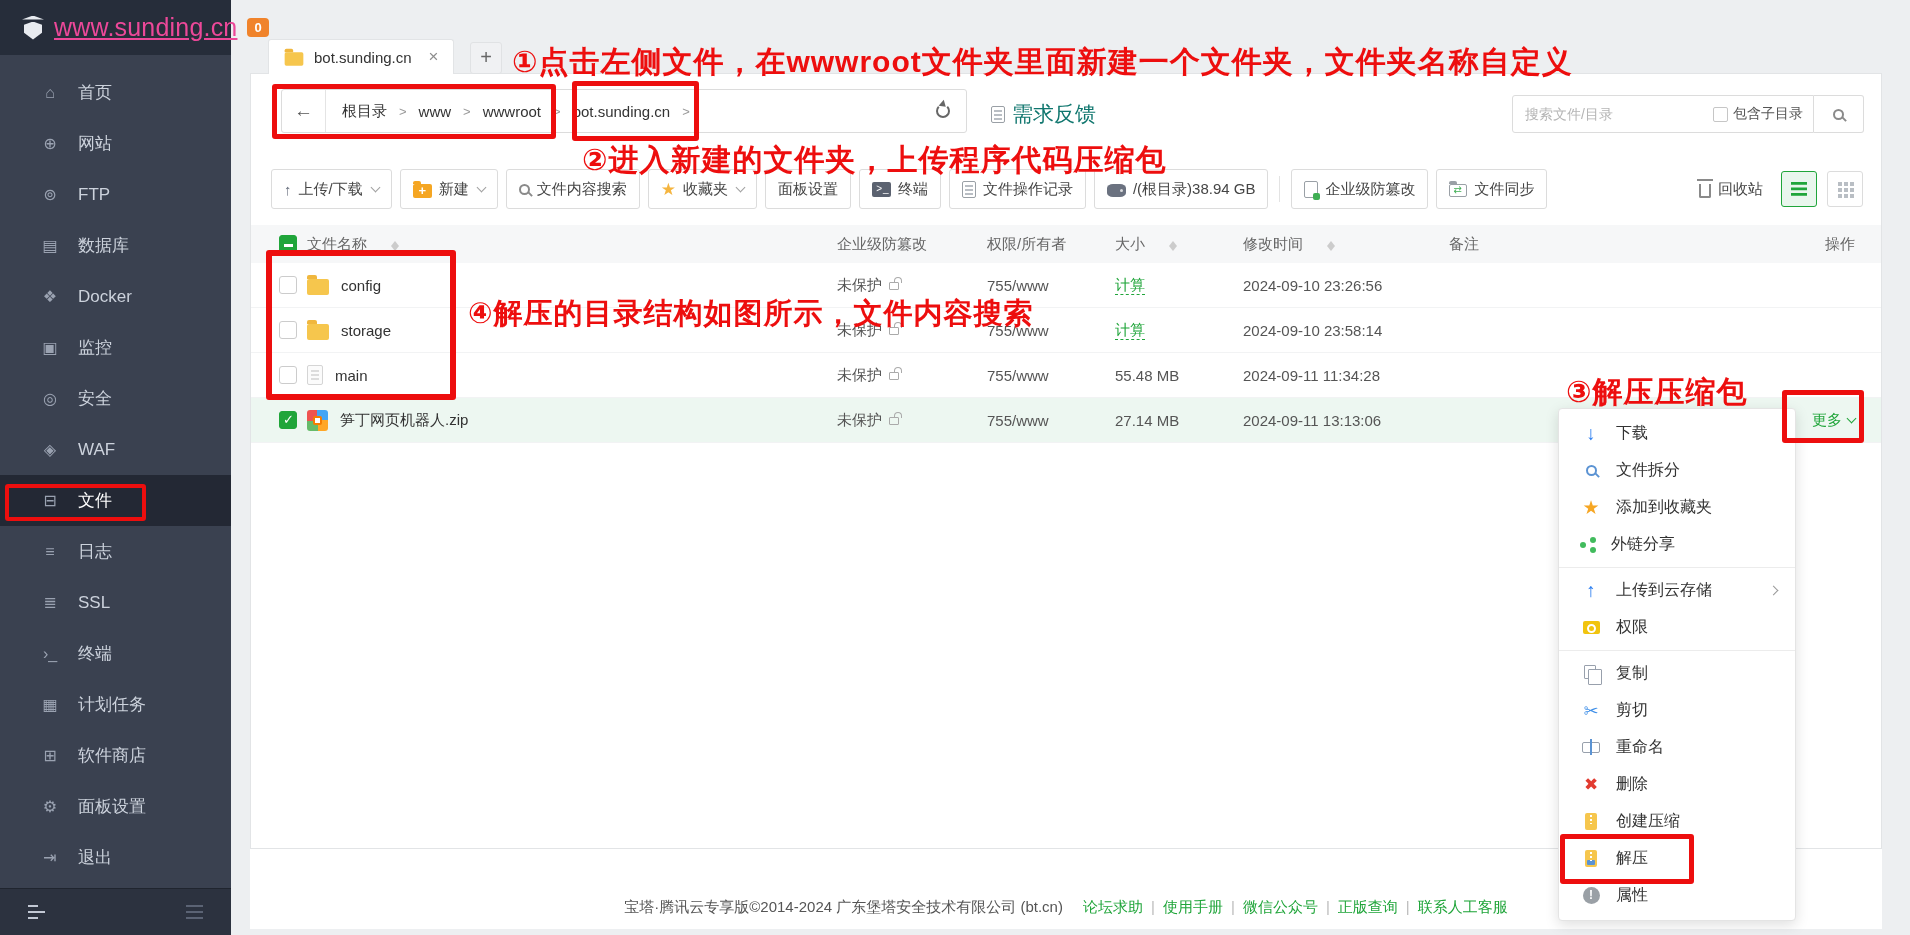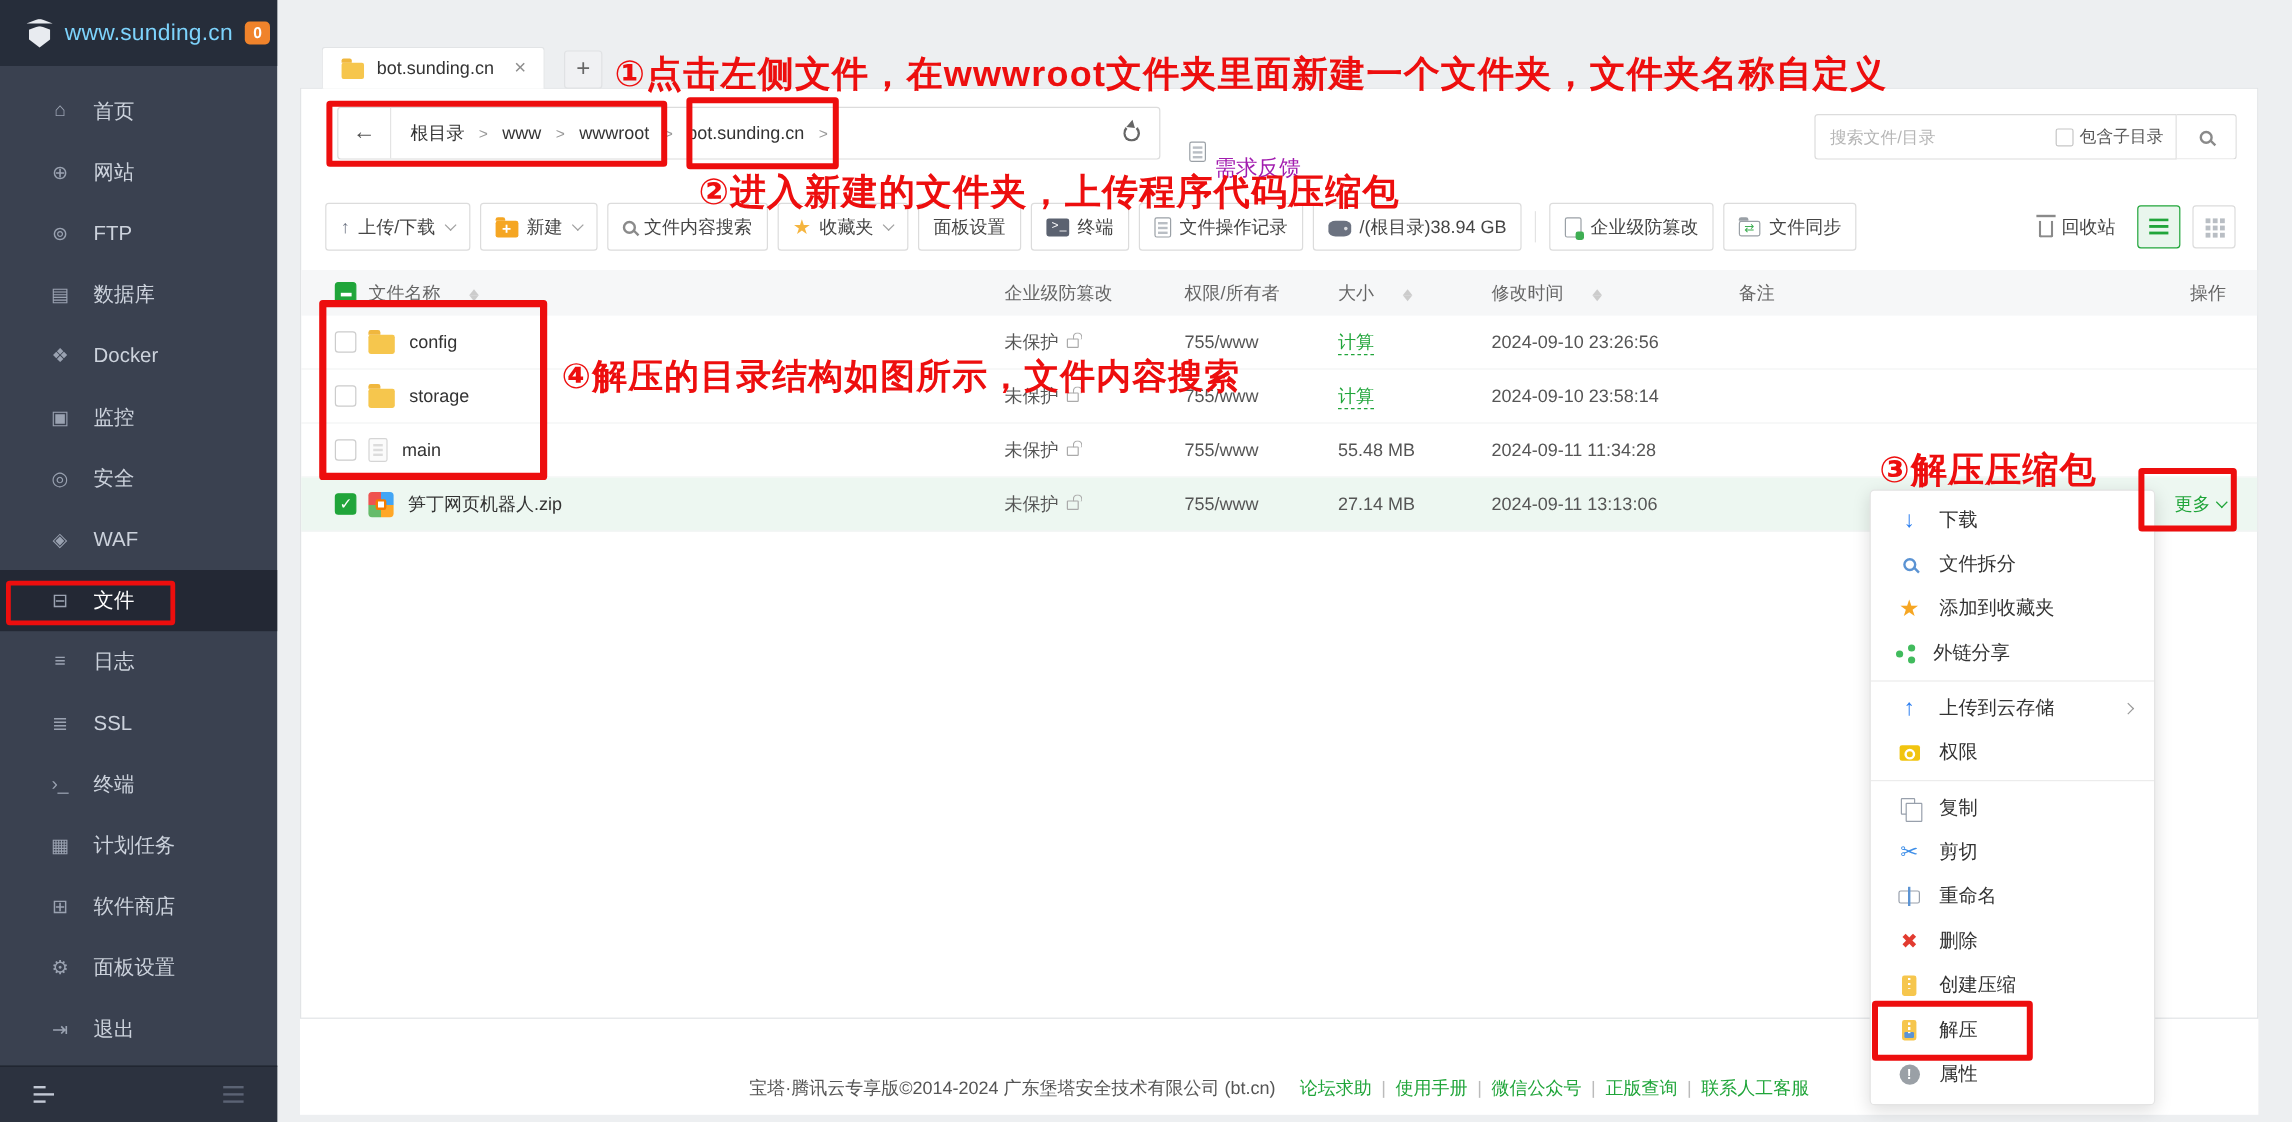--- a/index.html
+++ b/index.html
@@ -11,21 +11,21 @@
   .page { position:relative; width:1910px; height:935px; }
 
   
   .sidebar { position:absolute; left:0; top:0; width:231px; height:935px; background:#3a4150; z-index:10; }
   .side-head { height:55px; background:#262d3a; display:flex; align-items:center; padding:0 14px 0 22px; gap:10px; }
   .logo { width:22px; height:24px; position:relative; flex:0 0 auto; }
   .logo .shield { position:absolute; left:2px; top:6px; width:18px; height:18px; background:#e8ebf0;
     clip-path:polygon(50% 0,100% 18%,100% 62%,50% 100%,0 62%,0 18%); }
   .logo .roof { position:absolute; left:0; top:0; width:22px; height:4px; background:#e8ebf0;
     clip-path:polygon(50% 0,100% 100%,0 100%); }
-  .site-name { color:#7dd3fc; font-size:19px; letter-spacing:.2px; white-space:nowrap; }
+  .site-name { color:#ec4899; font-size:25px; letter-spacing:.2px; white-space:nowrap;text-decoration:underline; }
   .badge { background:#f0832b; color:#fff; font-size:13px; font-weight:bold; border-radius:4px;
     padding:2px 7px; margin-left:auto; }
   .side-menu { padding-top:12px; }
   .side-item { height:51px; display:flex; align-items:center; padding-left:40px; gap:18px;
     color:#ccd2dc; font-size:17px; cursor:pointer; }
   .side-item .sicon { width:20px; text-align:center; color:#9aa2b1; font-size:16px; }
   .side-item.active { background:#232834; color:#fff; }
   .side-bottom { position:absolute; left:0; bottom:0; width:231px; height:47px; background:#2c323f;
     border-top:1px solid #20252f; display:flex; align-items:center; justify-content:space-between; padding:0 28px; }
   .bars { width:17px; height:2px; background:#c2c8d4; position:relative; }
@@ -56,21 +56,21 @@
   .back-btn { width:44px; height:100%; border-right:1px solid #e4e4e4; display:flex; align-items:center;
     justify-content:center; color:#555; font-size:19px; cursor:pointer; }
   .crumbs { display:flex; align-items:center; gap:12px; padding-left:16px; font-size:15px; color:#333;justify-content:center; }
   .crumb { cursor:pointer; white-space:nowrap; }
   .crumb-sep { color:#999; font-size:13px; }
   .gi-refresh { width:14px; height:14px; border:2px solid #666; border-radius:50%; border-top-color:transparent;
     position:relative; margin-left:auto; margin-right:16px; cursor:pointer; }
   .gi-refresh::after { content:''; position:absolute; top:-4px; right:-2px; border:4px solid transparent;
     border-left:6px solid #666; transform:rotate(40deg); }
   .feedback { position:absolute; left:740px; top:26px; display:flex; align-items:center; gap:7px; cursor:pointer; }
-  .feedback .txt { color:#a21caf; font-size:18px;margin-top:28px; }
+  .feedback .txt { color:#0f766e; font-size:21px; }
   .gi-docsm { width:14px; height:17px; background:#fff; border:1px solid #9aa0a6; border-radius:2px; position:relative; }
   .gi-docsm::before { content:''; position:absolute; left:2px; top:3px; width:8px; height:2px; background:#b9bec4;
     box-shadow:0 4px 0 #b9bec4, 0 8px 0 #b9bec4; }
   .search-wrap { position:absolute; left:1261px; top:21px; display:flex; align-items:center; }
   .search-box { width:302px; height:38px; border:1px solid #dcdcdc; border-radius:3px 0 0 3px; display:flex;
     align-items:center; padding:0 10px 0 12px; gap:8px; background:#fff; }
   .search-box input { border:none; outline:none; flex:1; font-size:14px; color:#333; min-width:0;
     font-family:"Liberation Sans","DejaVu Sans",sans-serif; }
   .search-box input::placeholder { color:#b5b5b5; }
   .subdir { display:flex; align-items:center; gap:5px; color:#555; font-size:14px; white-space:nowrap; }

